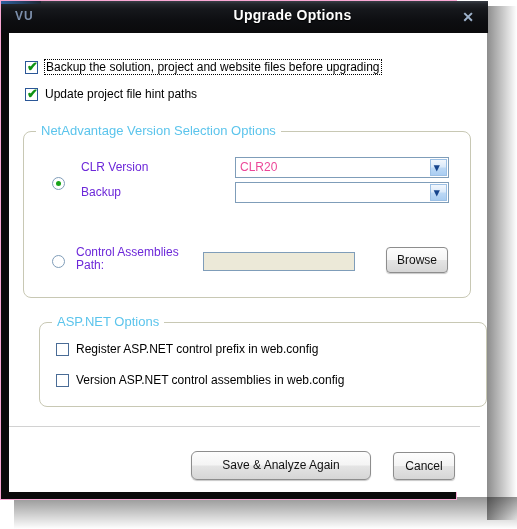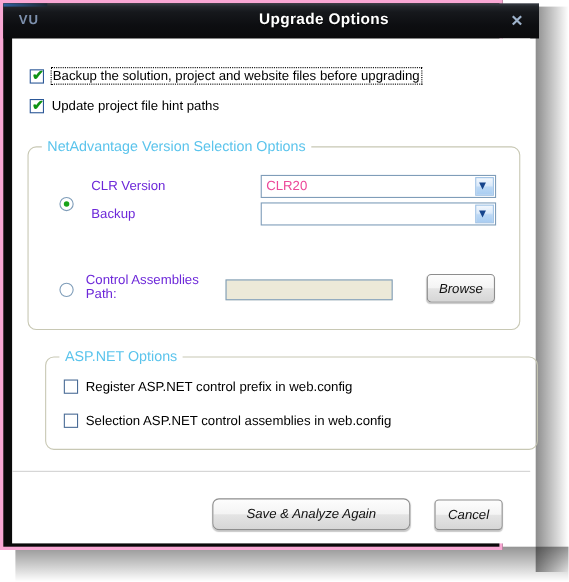--- a/index.html
+++ b/index.html
@@ -34,21 +34,21 @@
     background: linear-gradient(to bottom, rgba(0,0,0,0.42), rgba(0,0,0,0.0));
   }
 
   
   #window {
     position: absolute;
     left: 0; top: 0;
     width: 457px;
     height: 500px;
     background: #0a0a0a;
-    border: 3px solid #f9a8d4;
+    border: 1px solid #f9a8d4;
     box-sizing: border-box;
   }
 
   
   #titlebar {
     position: absolute;
     left: 0; top: 0;
     width: 487px;
     height: 32px;
     background: linear-gradient(to bottom,
@@ -236,21 +236,20 @@
     position: absolute;
     box-sizing: border-box;
     border: 1px solid #8d8d8d;
     border-radius: 4px;
     background: linear-gradient(to bottom, #fdfdfd 0%, #f4f4f4 48%, #e4e4e4 52%, #d6d6d6 100%);
     font-size: 12px;
     color: #111111;
     text-align: center;
     cursor: pointer;
     box-shadow: 0 1px 1px rgba(0,0,0,0.22);
-    font-style: italic;
   }
   .btn.default { border-radius: 6px; }
 
   
   #footer-sep {
     position: absolute;
     left: 0; top: 393px;
     width: 471px;
     height: 1px;
     background: #d2d2d2;
@@ -327,21 +326,21 @@
 
         <div class="group-title">ASP.NET Options</div>
 
         <div class="cbrow" style="left:16px; top:19px;">
           <span class="cbox gray"></span>
           <span class="cblabel">Register ASP.NET control prefix in web.config</span>
         </div>
 
         <div class="cbrow" style="left:16px; top:50px;">
           <span class="cbox gray"></span>
-          <span class="cblabel">Selection ASP.NET control assemblies in web.config</span>
+          <span class="cblabel">Version ASP.NET control assemblies in web.config</span>
         </div>
       </div>
 
       <div id="footer-sep"></div>
 
       <div class="btn" style="left:384px; top:419px; width:62px; height:28px; line-height:26px;">Cancel</div>
 
       <div class="btn default" style="left:182px; top:418px; width:180px; height:29px; line-height:27px;">Save &amp; Analyze Again</div>
 
     </div>

